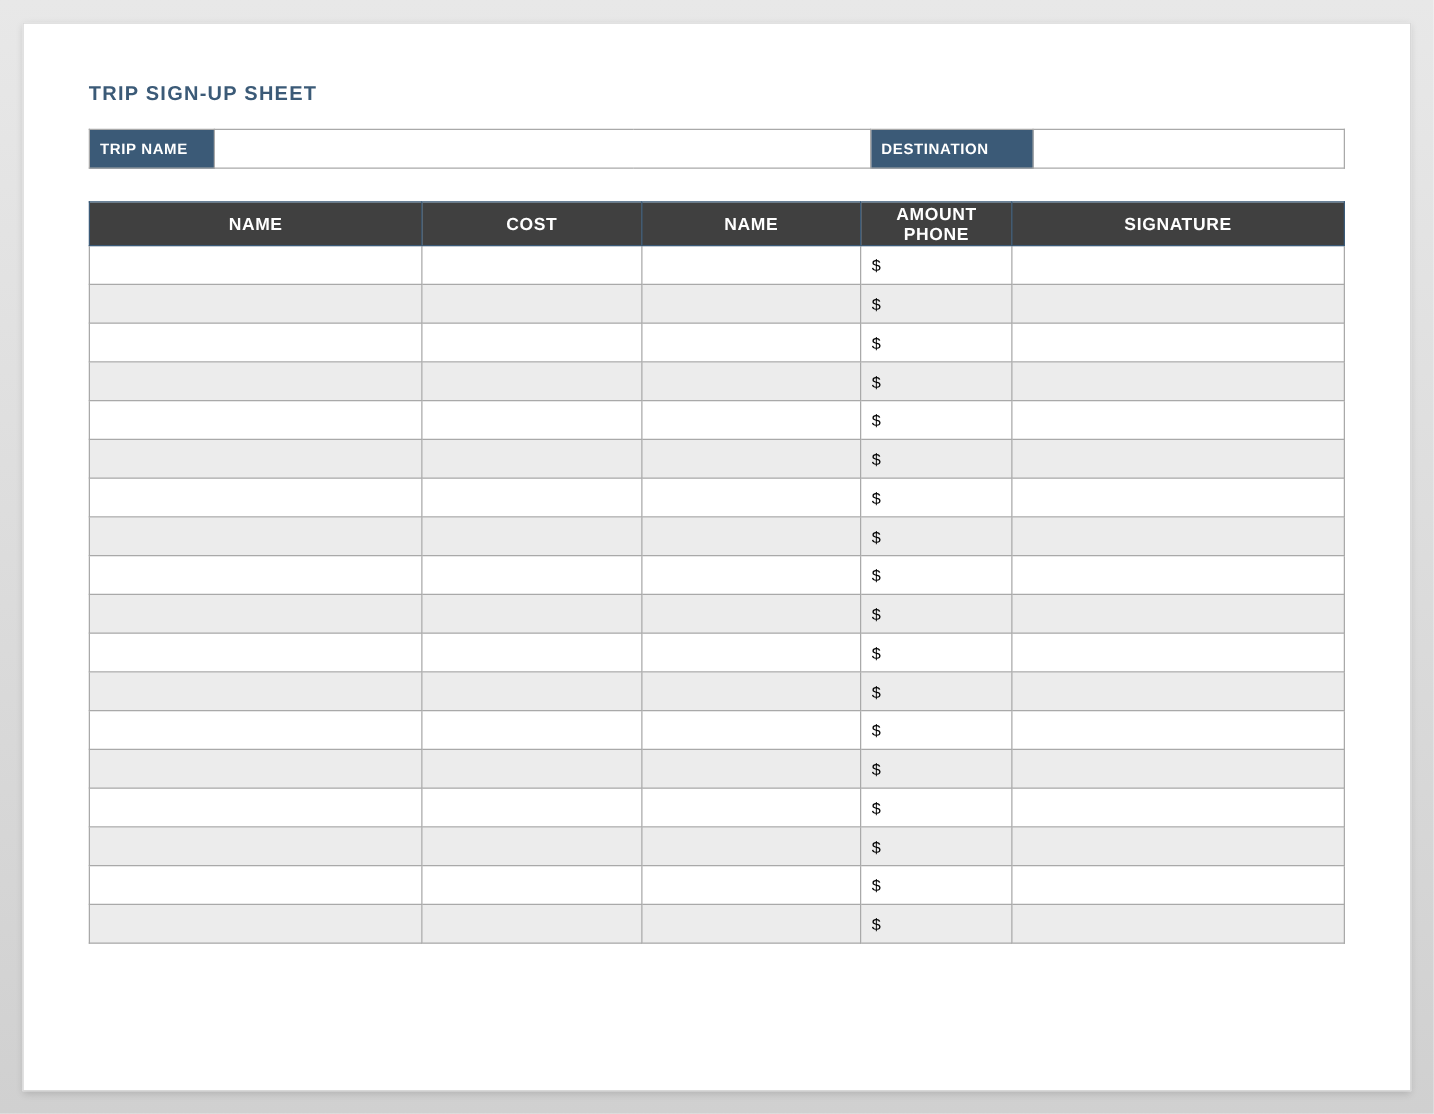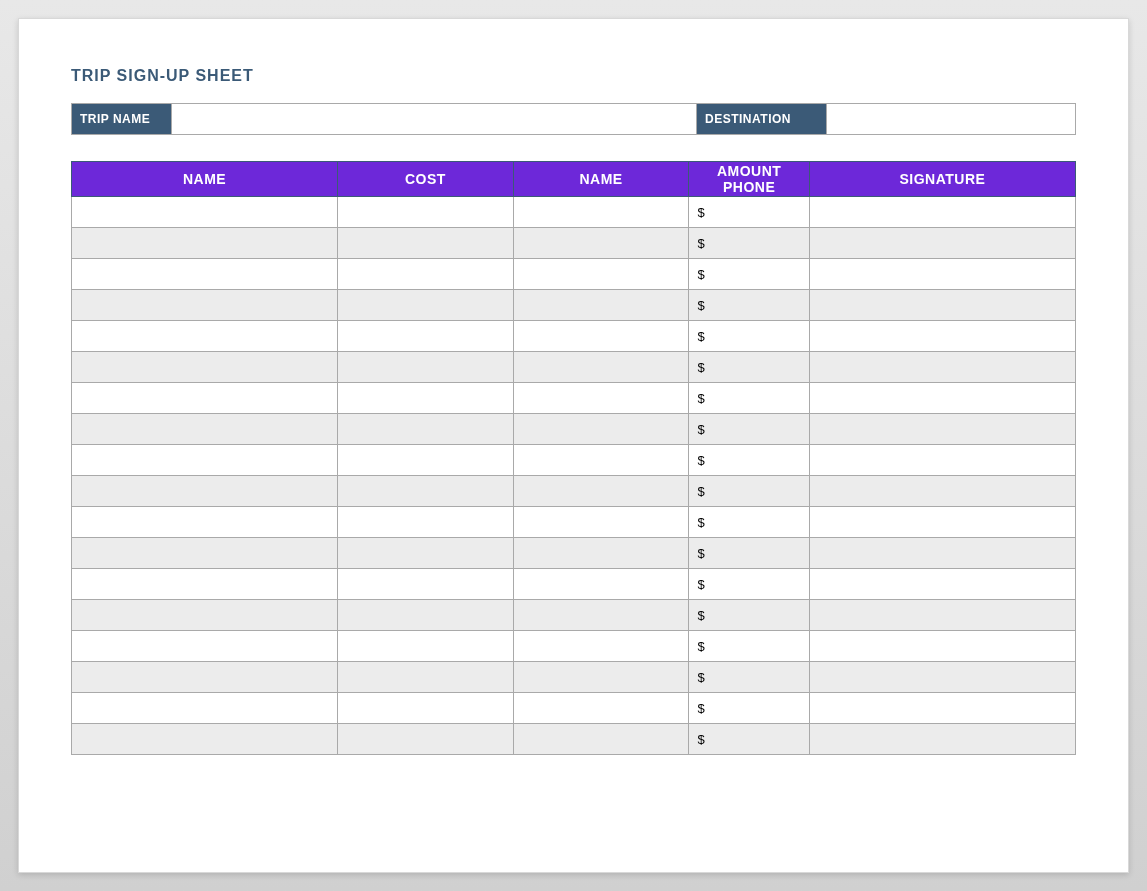--- a/index.html
+++ b/index.html
@@ -52,21 +52,21 @@
   }
   .gap {
     height: 26px;
   }
   .list-table {
     border-collapse: collapse;
     width: 100%;
     table-layout: fixed;
   }
   .list-table th {
-    background: #6d28d9;
+    background: #404040;
     color: #ffffff;
     font-weight: bold;
     font-size: 14px;
     height: 34px;
     border: 1px solid #3b5a77;
     letter-spacing: 0.5px;
   }
   .list-table td {
     border: 1px solid #a9a9a9;
     height: 31px;

